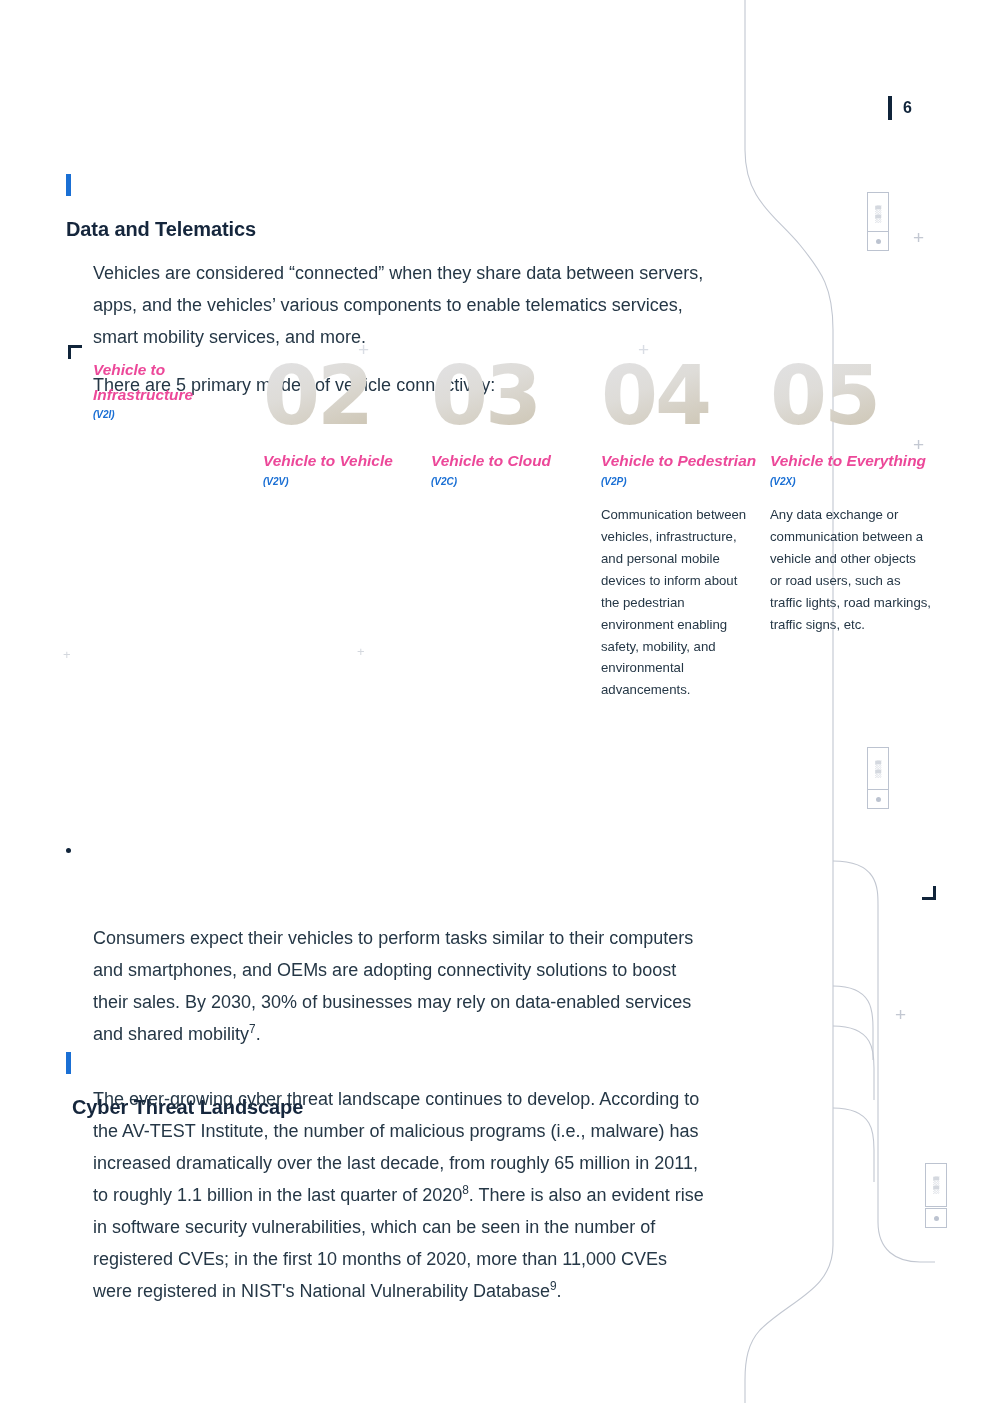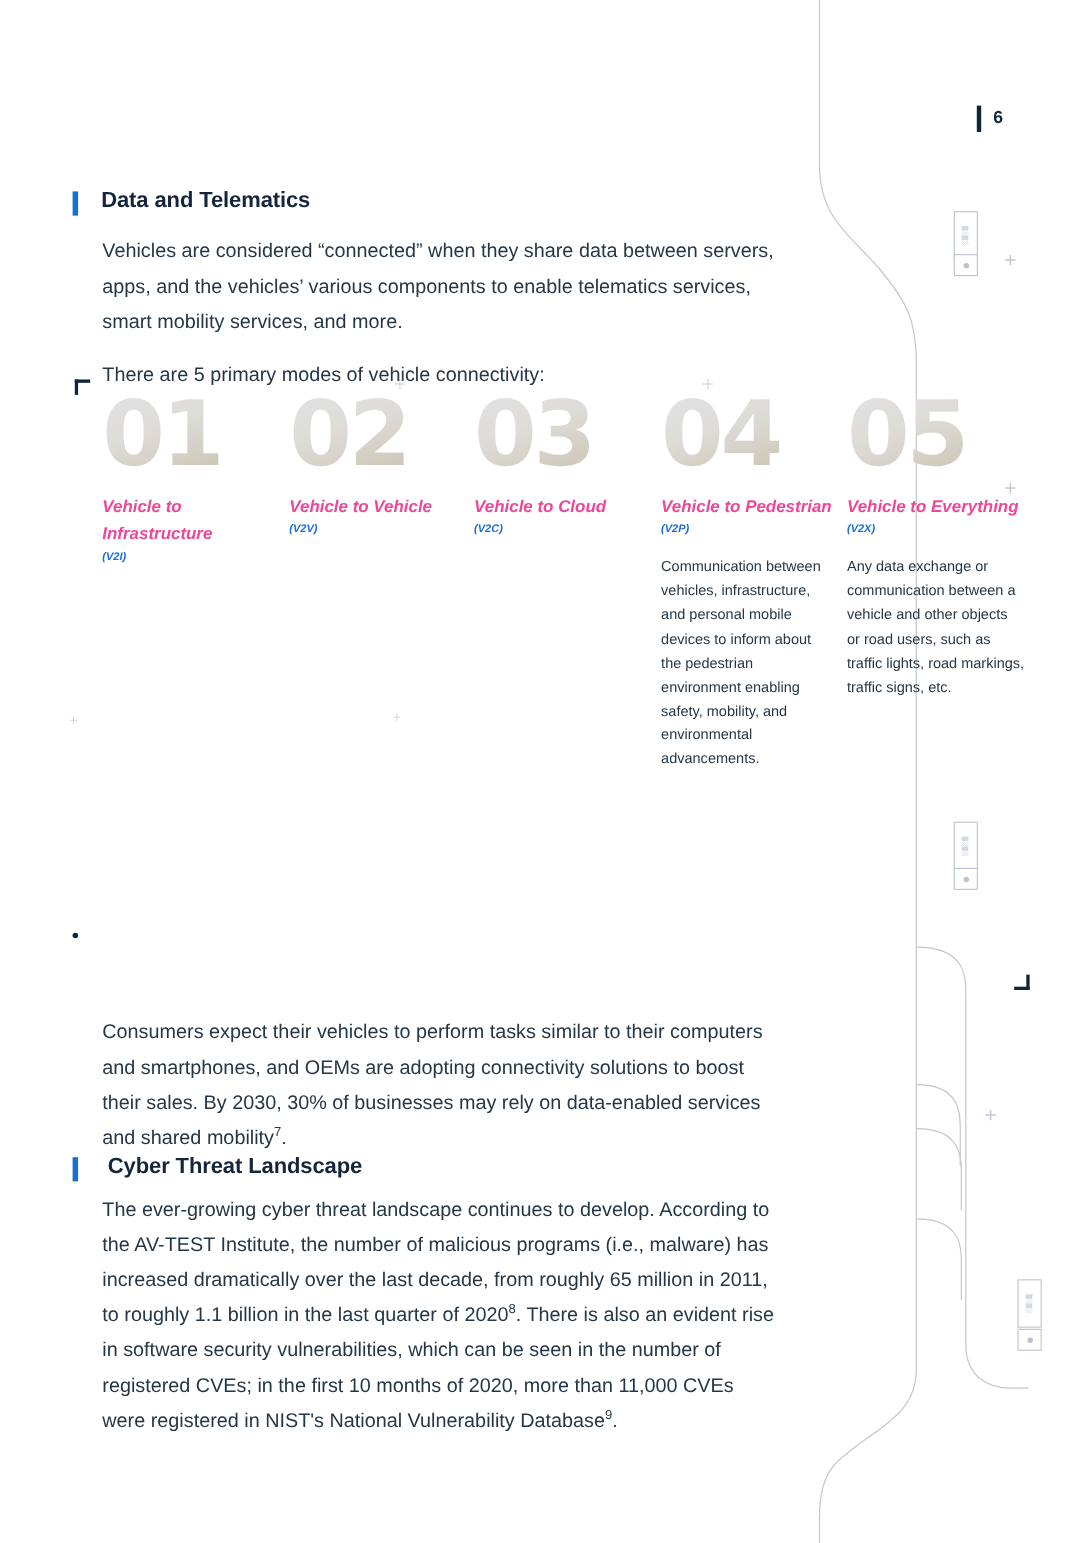--- a/index.html
+++ b/index.html
@@ -14,21 +14,21 @@
   .deco-svg{position:absolute;left:0;top:0;width:992px;height:1403px;pointer-events:none;}
 
   
   .page-num-wrap{position:absolute;left:888px;top:96px;display:flex;align-items:center;gap:11px;}
   .page-num-bar{width:4px;height:24px;background:#10243a;display:block;}
   .page-num{font-size:16px;font-weight:700;color:#10243a;line-height:1;}
 
   
   .content{position:absolute;left:66px;top:170px;width:680px;}
 
-  .h-row{display:flex;align-items:flex-start;gap:21px;}
+  .h-row{display:flex;align-items:flex-start;gap:21px;flex-direction:column;}
   .h-bar{width:5px;height:22px;background:#1a6fd4;margin-top:4px;flex:none;border-radius:0;}
   .h-text{font-size:20px;font-weight:700;color:#15263c;letter-spacing:-0.1px;line-height:1.2;}
 
   .para{margin:16px 0 0 27px;font-size:18px;line-height:1.78;color:#253746;max-width:612px;}
   .para.tight{margin-top:16px;}
 
   
   .modes{position:absolute;left:93px;top:358px;width:880px;display:flex;}
   .mode{width:168px;margin-right:0;}
   .mode:nth-child(1){width:170px;}
@@ -144,21 +144,20 @@
       <span class="h-bar"></span>
       <span class="h-text">Data and Telematics</span>
     </div>
     <p class="para">Vehicles are considered “connected” when they share data between servers, apps, and the vehicles’ various components to enable telematics services, smart mobility services, and more.</p>
     <p class="para tight">There are 5 primary modes of vehicle connectivity:</p>
   </div>
 
   <div class="modes">
 
     <div class="mode">
-      <div class="mode-num">01</div>
       <div class="mode-title">Vehicle to Infrastructure</div>
       <div class="mode-abbr">(V2I)</div>
     </div>
 
     <div class="mode">
       <div class="mode-num">02</div>
       <div class="mode-title">Vehicle to Vehicle</div>
       <div class="mode-abbr">(V2V)</div>
     </div>
 

